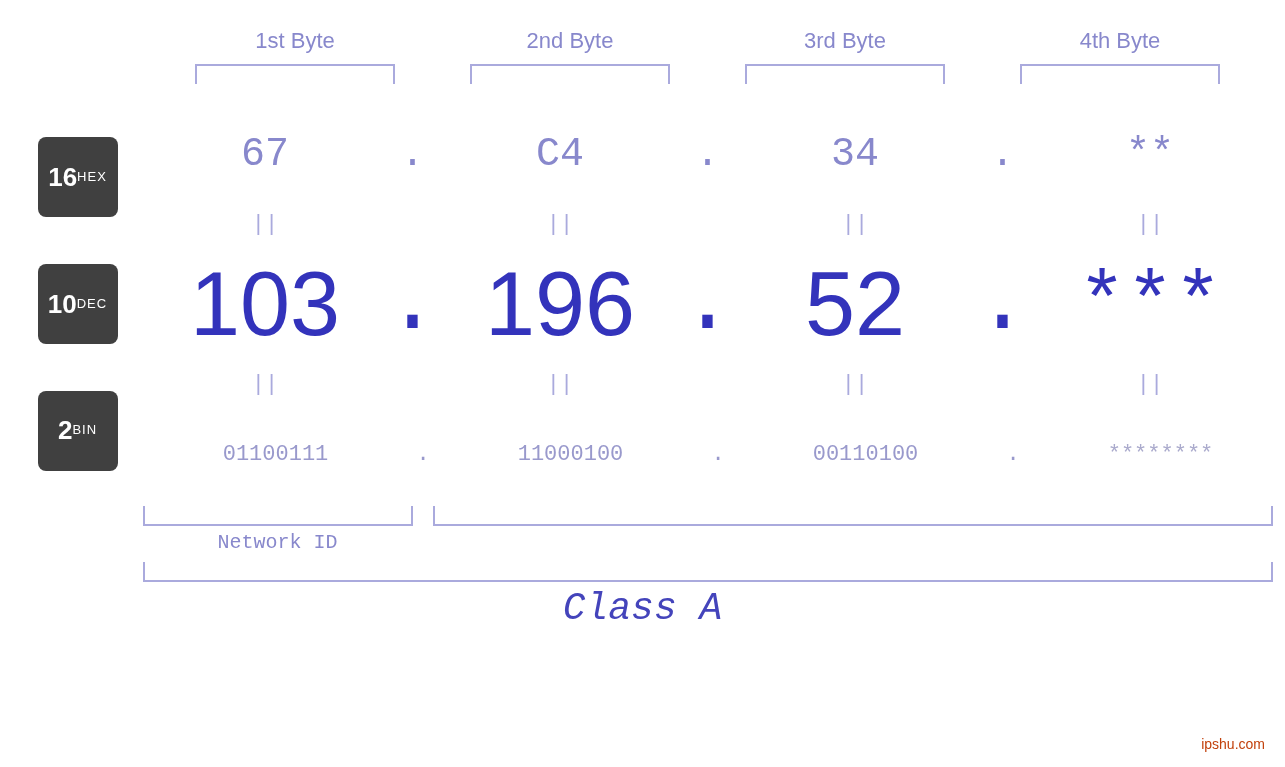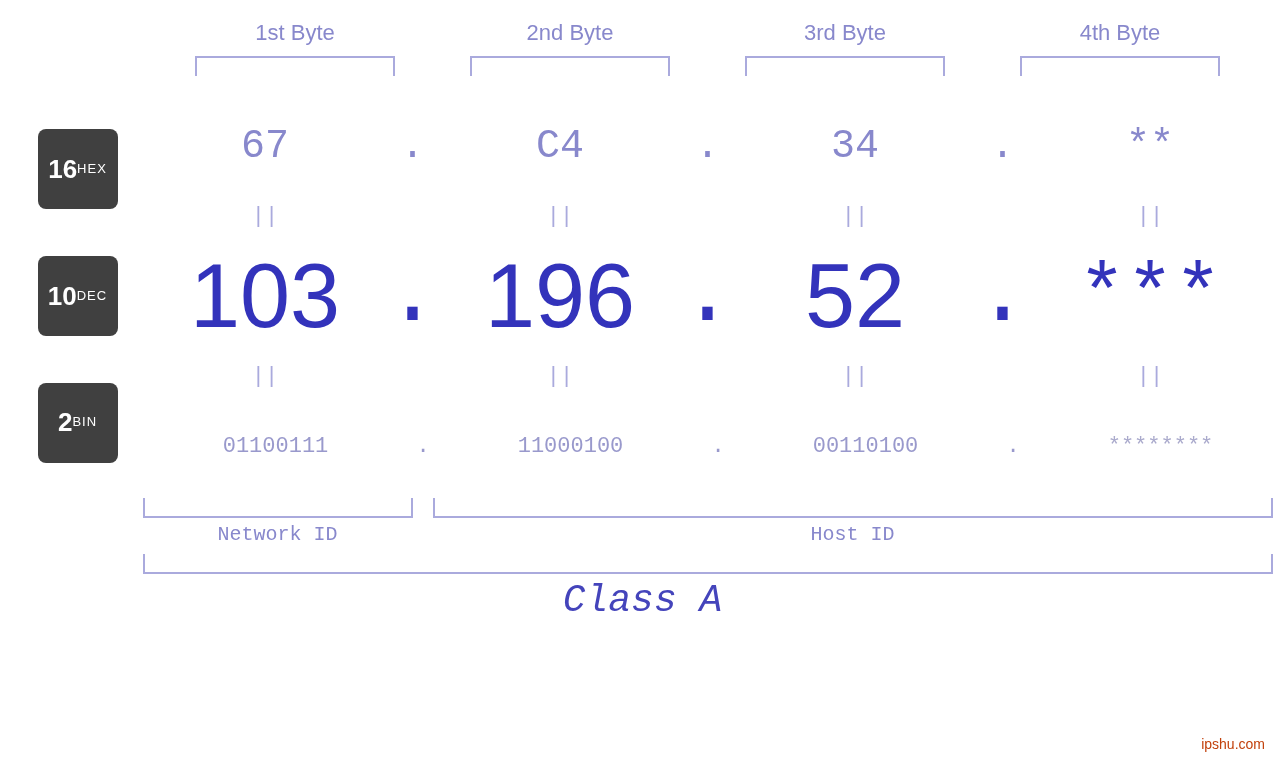--- a/index.html
+++ b/index.html
@@ -13,21 +13,21 @@
       position: relative;
     }
 
     .main-container {
       width: 1285px;
       height: 767px;
       display: flex;
       flex-direction: column;
       align-items: center;
       justify-content: flex-start;
-      padding-top: 20px;
+      padding-top: 28px;
       position: relative;
     }
 
     
     .byte-labels {
       display: flex;
       width: 1100px;
       margin-left: 130px;
       justify-content: space-around;
       margin-bottom: 10px;
@@ -399,21 +399,20 @@
       <div style="width:20px;"></div>
 
       <div style="flex:1; height:20px; border-bottom:2px solid #aaaadd; border-left:2px solid #aaaadd; border-right:2px solid #aaaadd;"></div>
     </div>
   </div>
 
   <div style="display:flex; flex-direction:row; width:1260px; margin-top:5px;">
     <div style="width:130px;"></div>
     <div style="width:270px; text-align:center; color:#8888cc; font-size:20px; font-family:'Courier New',monospace;">Network ID</div>
     <div style="width:20px;"></div>
-    <div style="flex:1; text-align:center; color:#8888cc; font-size:20px; font-family:'Courier New',monospace;">Host ID</div>
   </div>
 
   <div style="display:flex; flex-direction:row; width:1260px; margin-top:8px;">
     <div style="width:130px;"></div>
     <div style="flex:1; height:20px; border-bottom:2px solid #aaaadd; border-left:2px solid #aaaadd; border-right:2px solid #aaaadd;"></div>
   </div>
 
   <div class="class-label">Class A</div>
 
   <div class="footer">ipshu.com</div>

